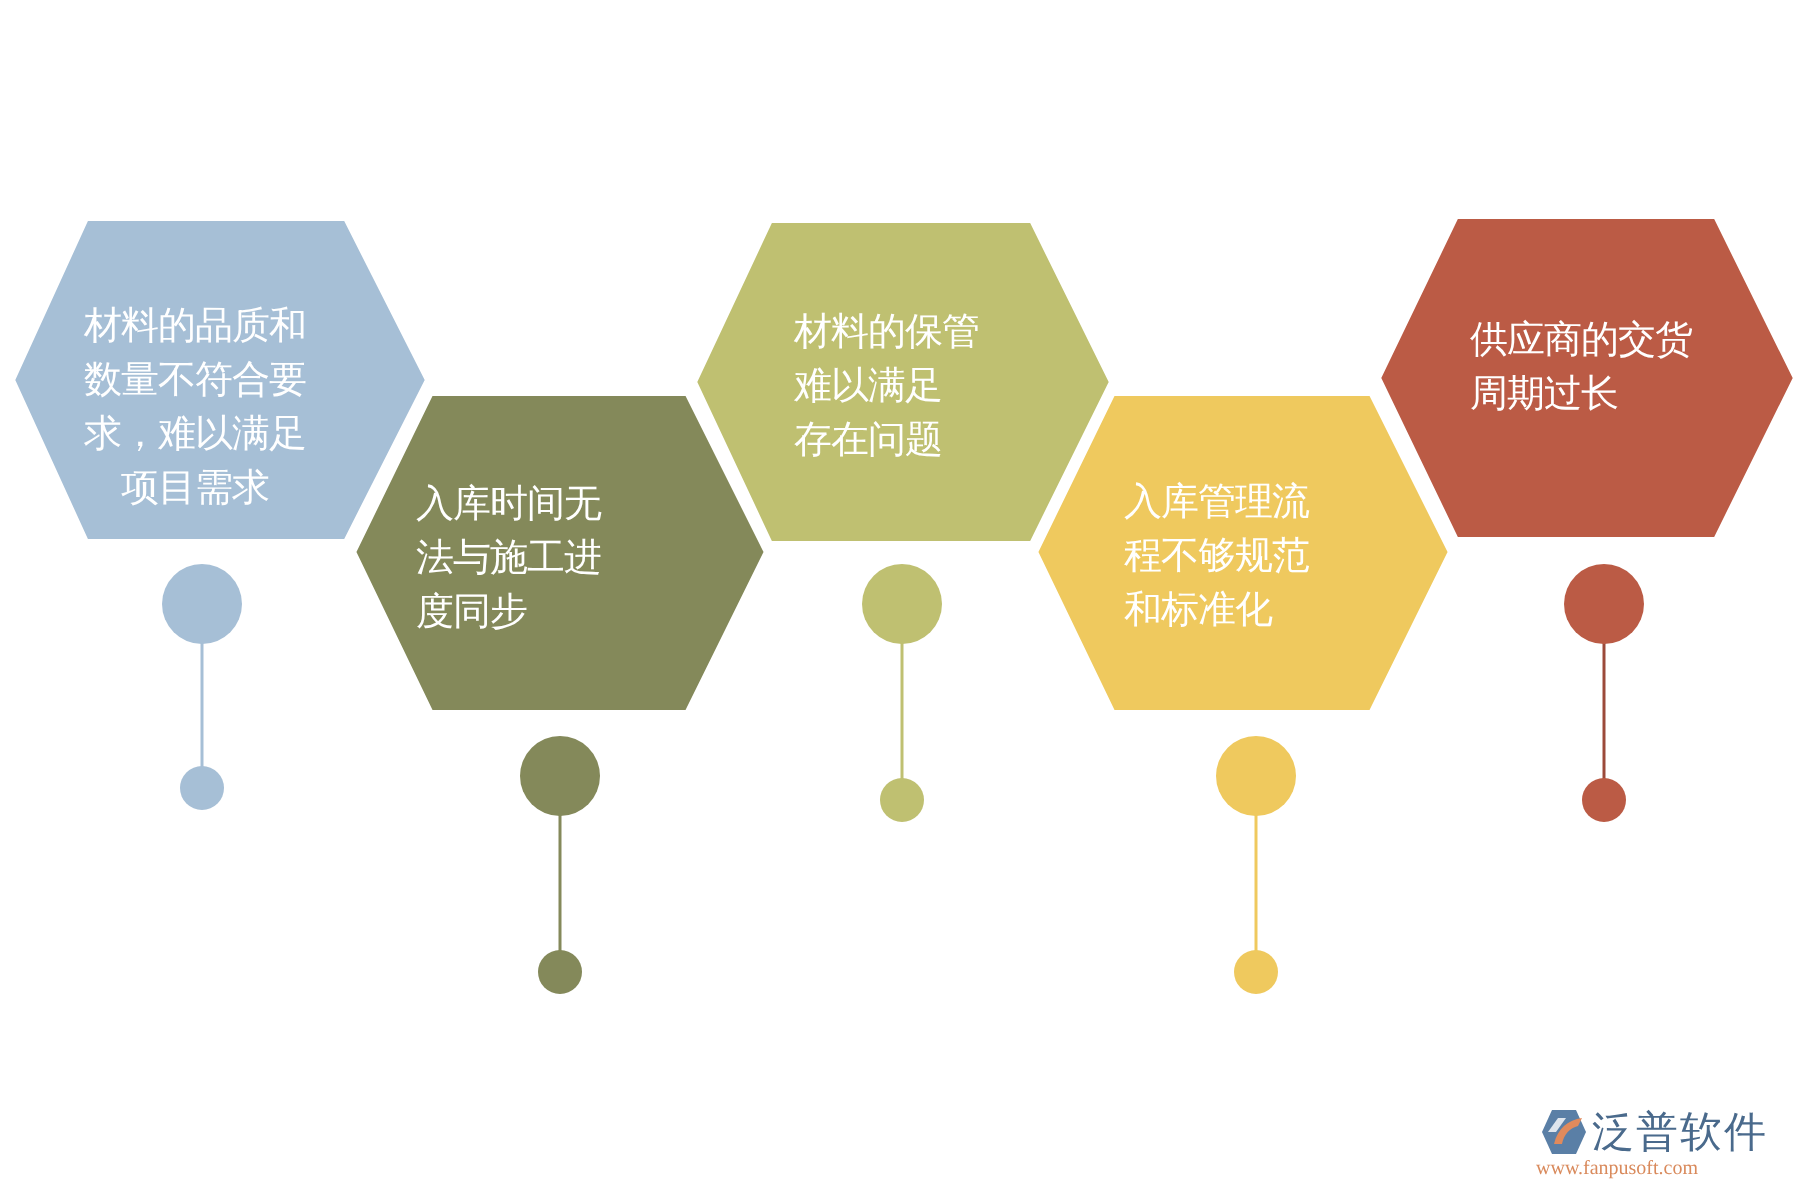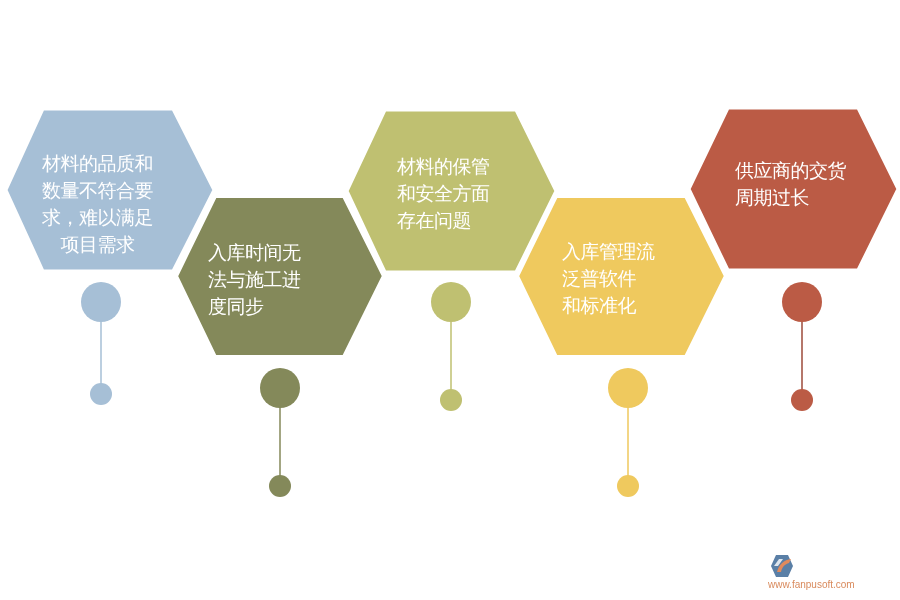--- a/index.html
+++ b/index.html
@@ -1,21 +1,21 @@
 <!DOCTYPE html>
 <html><head>
   <meta charset="utf-8">
   <style>
     html, body { margin:0; padding:0; background:#ffffff; }
     body { width:900px; height:600px; position:relative; overflow:hidden; font-family:"DejaVu Sans", sans-serif; }
     svg.diagram { position:absolute; left:0; top:0; }
     .hex-text { position:absolute; color:#ffffff; font-size:19px; line-height:27px; letter-spacing:-0.5px; white-space:pre-line; }
     .logo { position:absolute; left:768px; top:552px; width:125px; height:42px; }
     .logo-name { position:absolute; left:28px; top:0; font-size:21px; color:#4a6a8c; font-family:"DejaVu Sans", sans-serif; letter-spacing:1px; }
-    .logo-url { position:absolute; left:0; top:27px; font-size:10px; color:#d98a5c; font-family:Liberation Sans, sans-serif; }
+    .logo-url { position:absolute; left:0; top:27px; font-size:10px; color:#d98a5c; font-family:Liberation Serif, serif; }
   </style>
 </head>
 <body>
 
 <svg class="diagram" width="900" height="600" viewBox="0 0 900 600">
 
   <polygon fill="#a6bfd6" stroke="#ffffff" stroke-width="3" points="43,109 173,109 214,190 173,271 43,271 6,190"></polygon>
 
   <polygon fill="#bfc071" stroke="#ffffff" stroke-width="3" points="385,110 516,110 556,191 516,272 385,272 347,191"></polygon>
 
@@ -53,28 +53,29 @@
 </svg>
 
 <div class="hex-text" style="left:42px; top:150px;text-align:center;">材料的品质和
 数量不符合要
 求，难以满足
 项目需求</div>
 <div class="hex-text" style="left:208px; top:239px;">入库时间无
 法与施工进
 度同步</div>
 <div class="hex-text" style="left:397px; top:153px;">材料的保管
-和安全方面
+难以满足
 存在问题</div>
 <div class="hex-text" style="left:562px; top:238px;">入库管理流
-泛普软件
+程不够规范
 和标准化</div>
 <div class="hex-text" style="left:735px; top:157px;">供应商的交货
 周期过长</div>
 
 <div class="logo">
   <svg style="position:absolute;left:2px;top:2px;" width="24" height="24" viewBox="0 0 24 24">
     <polygon points="6,1 18,1 23,12 18,23 6,23 1,12" fill="#5a7fa6"></polygon>
     <path d="M7,18 C9,10 14,6 21,5 L19,9 C15,10 12,13 11,18 Z" fill="#e08a5c"></path>
     <path d="M4,12 L9,5 L13,5 L8,12 Z" fill="#ffffff" opacity="0.8"></path>
   </svg>
+  <span class="logo-name">泛普软件</span>
   <span class="logo-url">www.fanpusoft.com</span>
 </div>
 
 </body></html>

